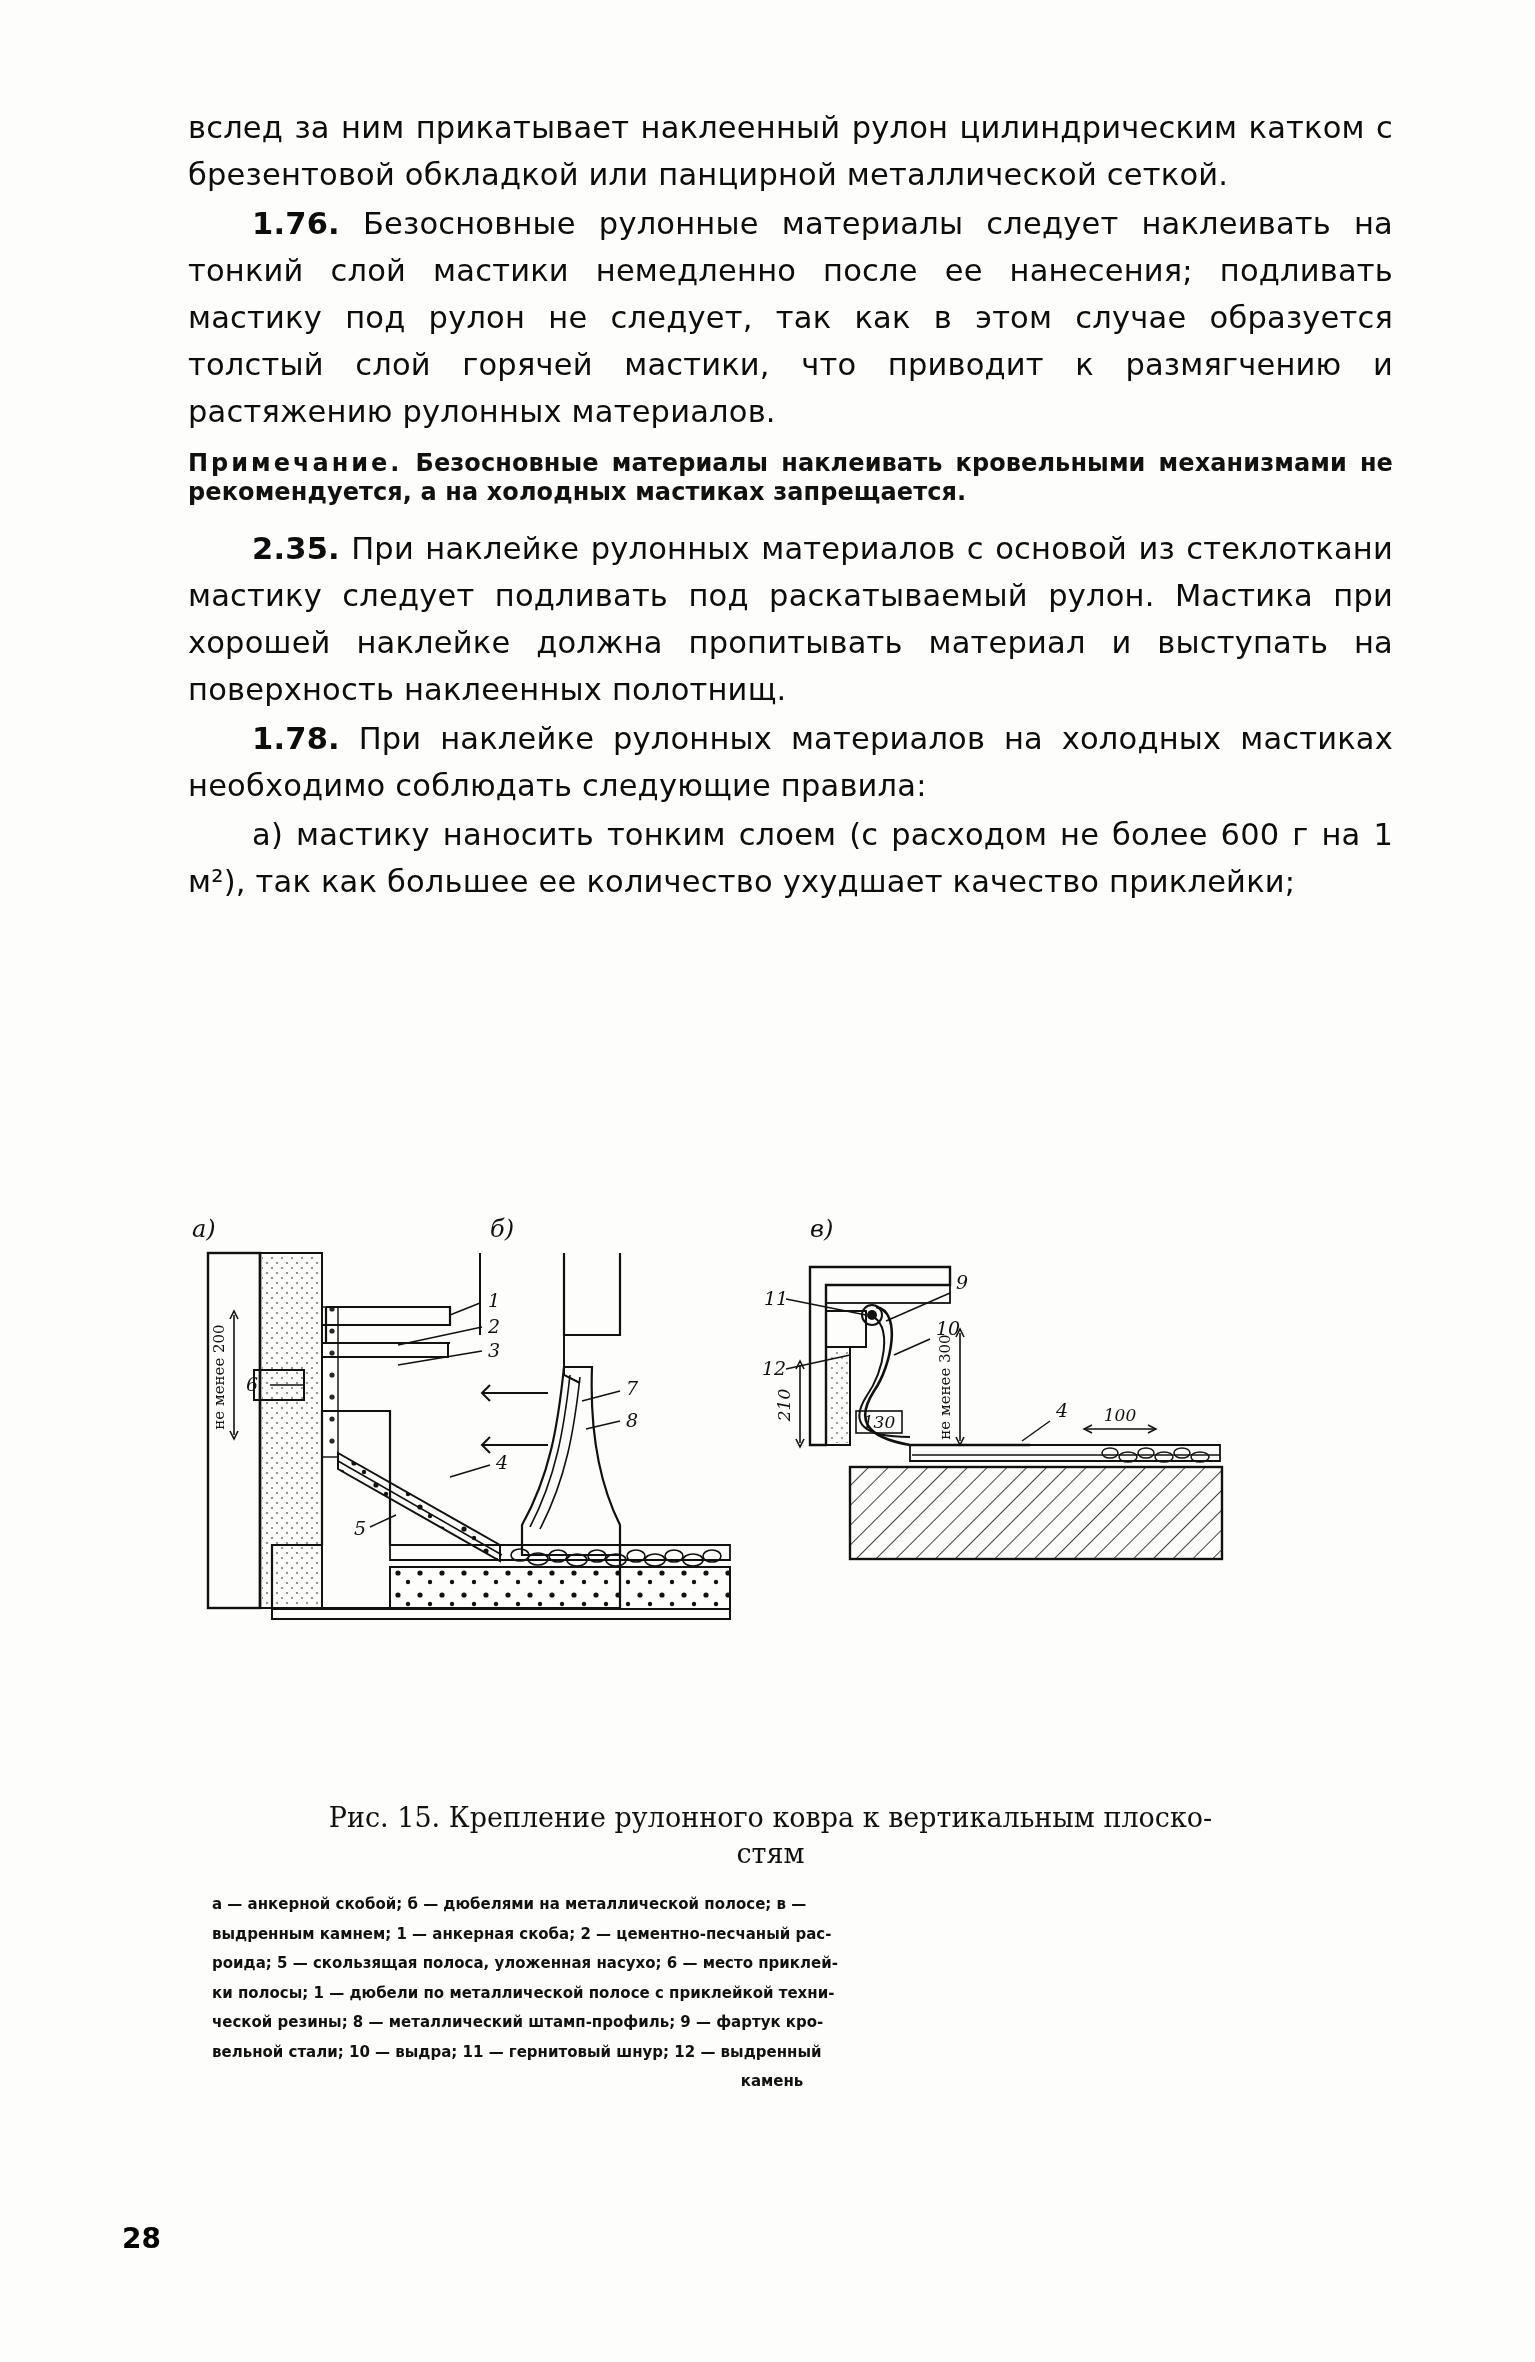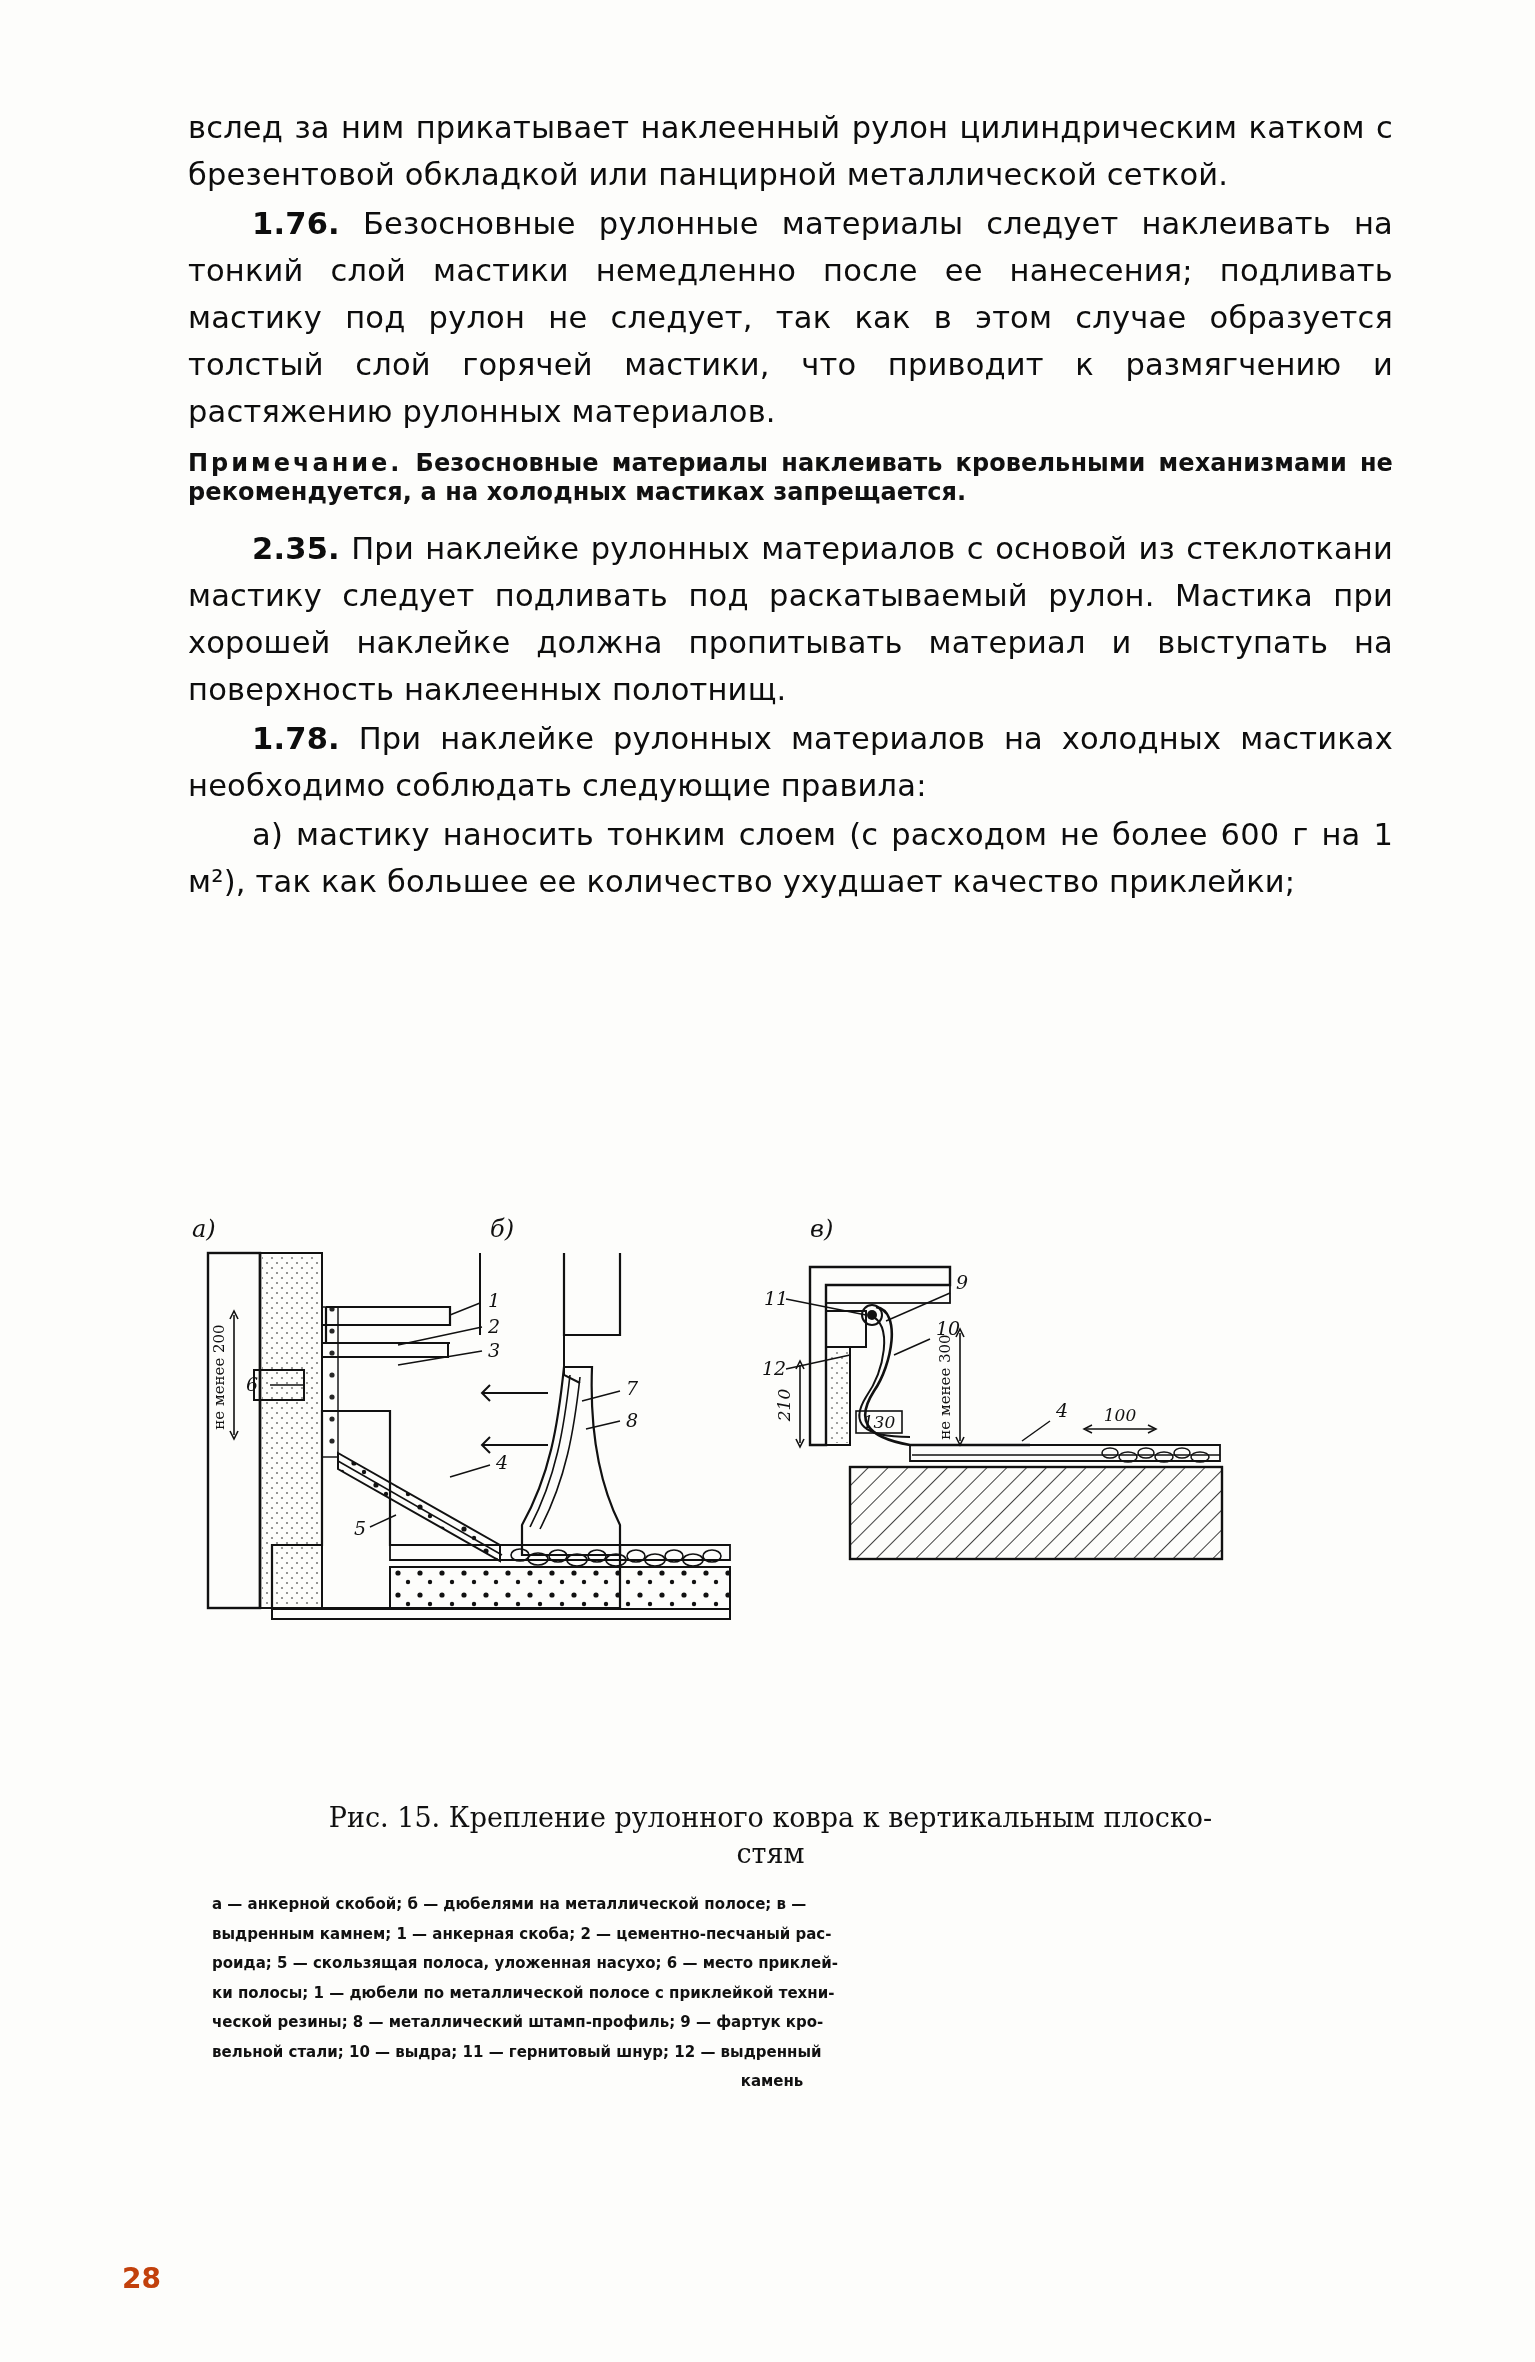--- a/index.html
+++ b/index.html
@@ -96,22 +96,21 @@
   .legend-last {
     text-align: center;
   }
   .pageno {
     position: absolute;
     left: 122px;
     top: 2222px;
     font-family: "DejaVu Sans", sans-serif;
     font-size: 28px;
     font-weight: bold;
-    color: #c2410c;
-    margin-top: 40px;
+    color: #000000;
   }
 </style>
 </head>
 <body>
 
 <div class="page">
 
   <div class="text-col">
 
     <p class="body first">вслед за ним прикатывает наклеенный рулон цилиндрическим катком с брезентовой обкладкой или панцирной металлической сеткой.</p>

